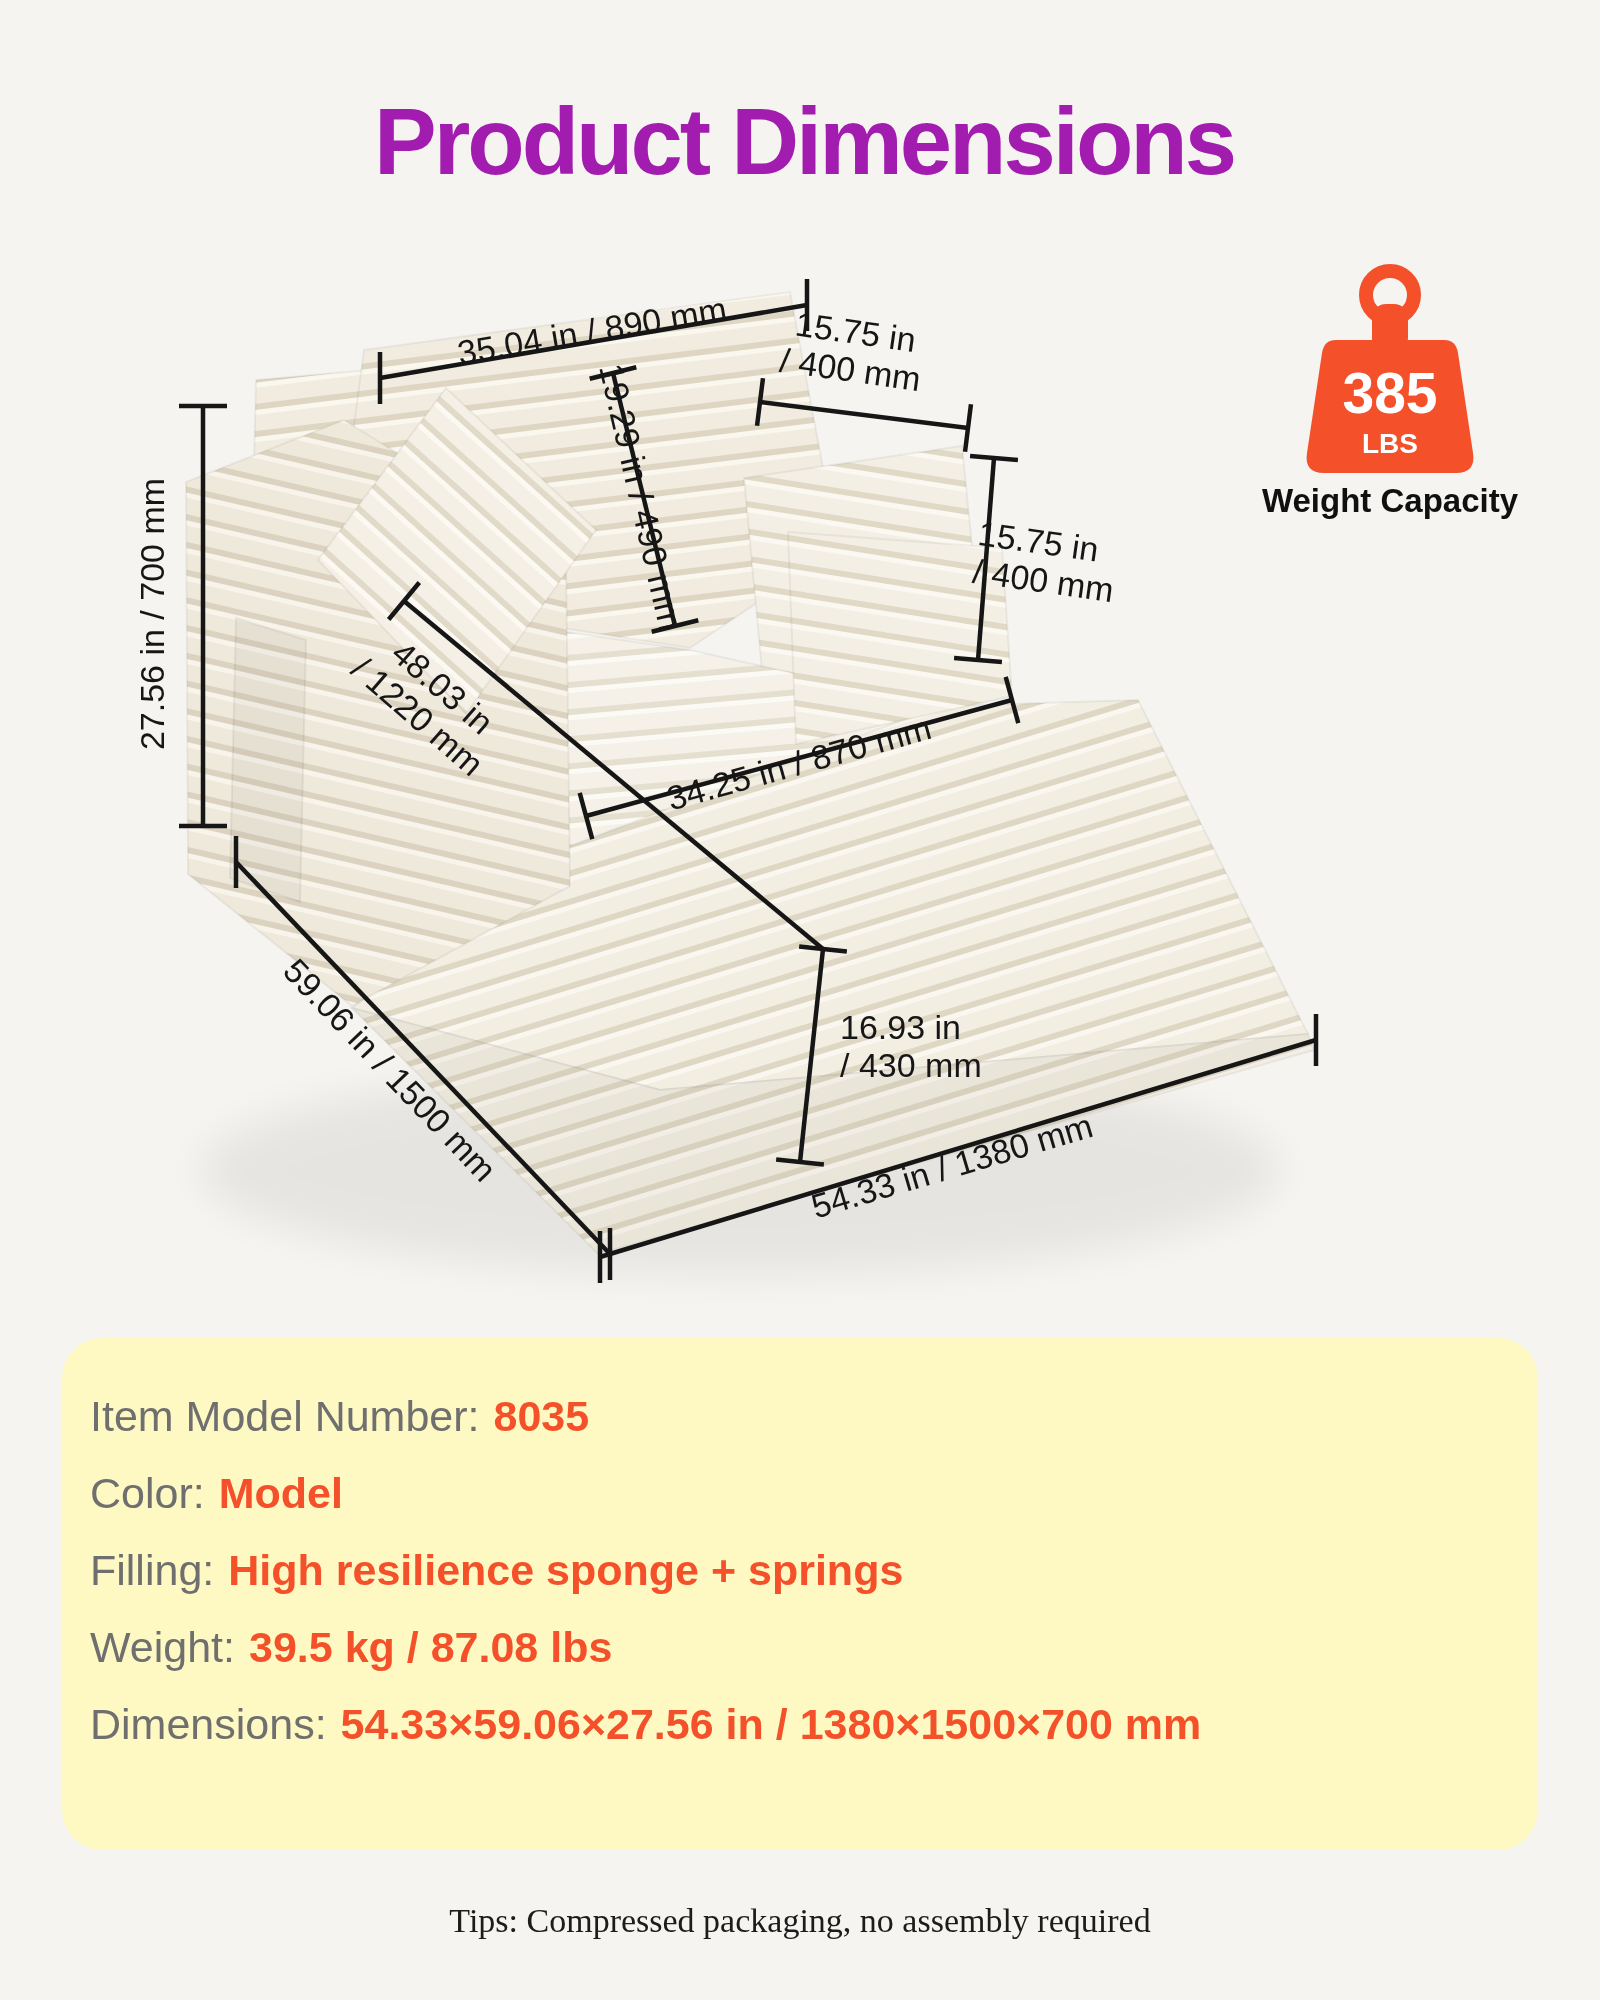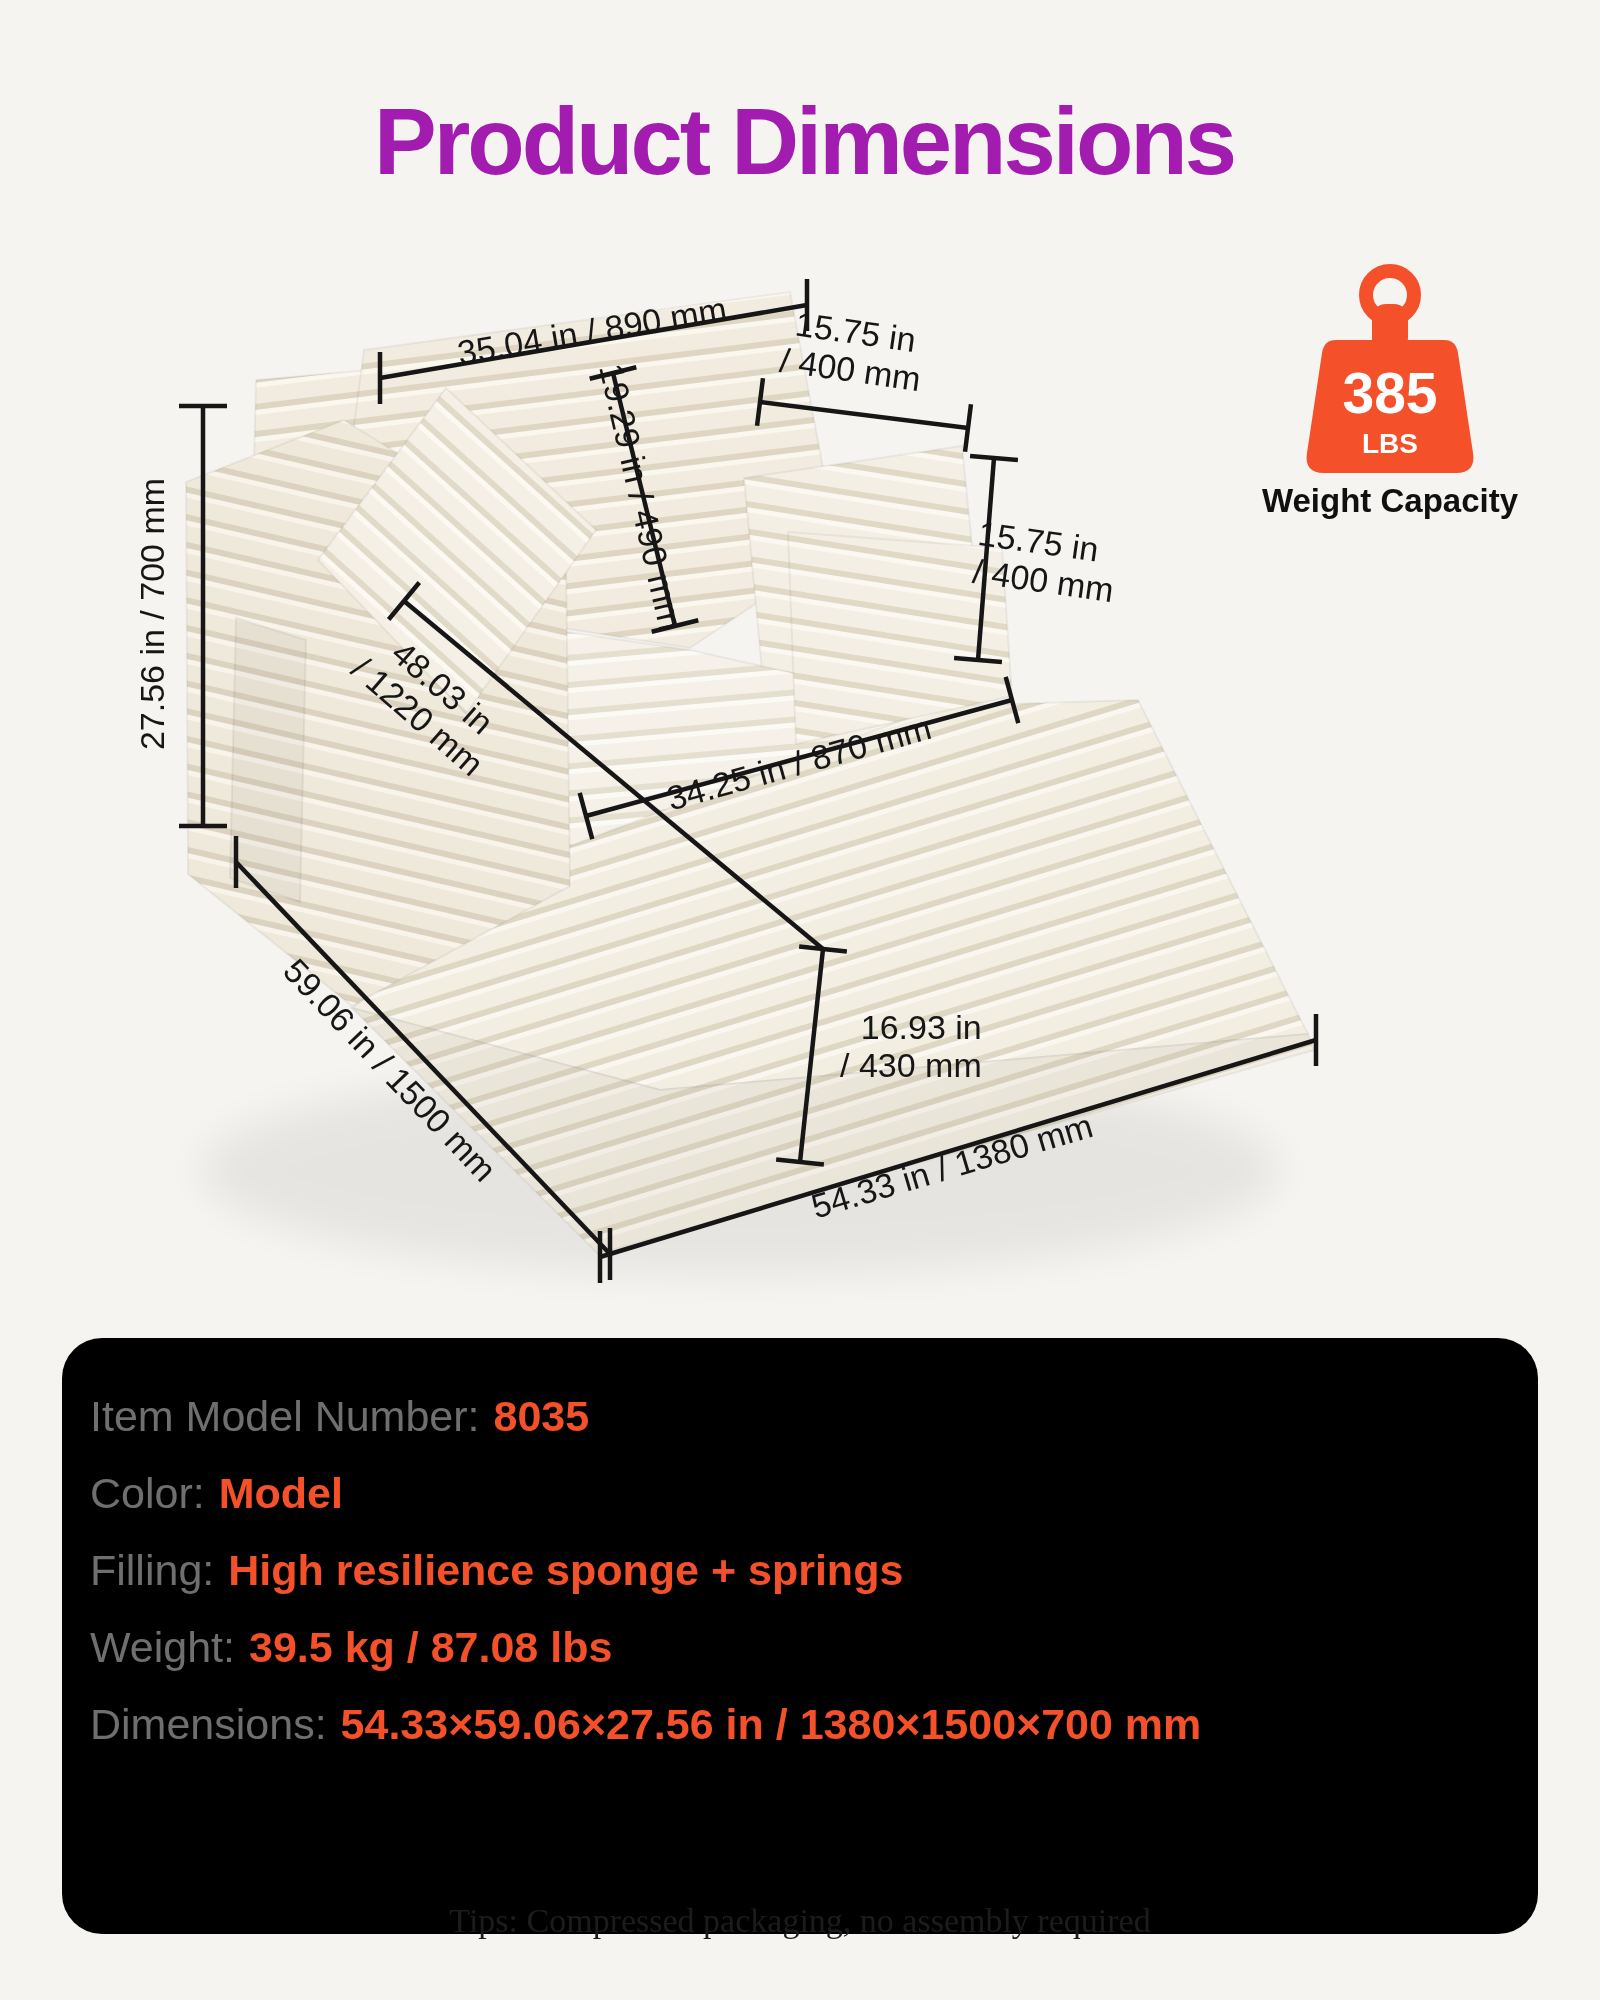--- a/index.html
+++ b/index.html
@@ -21,22 +21,22 @@
   }
   .dim-label.centered{transform:translate(-50%,-50%);text-align:center;}
   
   .wc-icon{position:absolute;left:1270px;top:250px;width:240px;height:240px;}
   .wc-caption{
     position:absolute;left:1225px;top:482px;width:330px;text-align:center;
     font-size:33px;font-weight:700;color:#101010;
   }
   
   .spec-card{
-    position:absolute;left:62px;top:1338px;width:1476px;height:596px;
-    background:#000000;border-radius:40px;box-sizing:border-box;
+    position:absolute;left:62px;top:1338px;width:1476px;height:512px;
+    background:#fef9c3;border-radius:40px;box-sizing:border-box;
     padding:40px 30px 8px 28px;
   }
   .spec-row{font-size:43px;line-height:77px;white-space:nowrap;}
   .spec-label{color:#6f6f6f;font-weight:400;}
   .spec-value{color:#f4502a;font-weight:700;margin-left:14px;}
   .tips-note{
     position:absolute;left:0;top:1902px;width:1600px;text-align:center;
     font-size:34px;color:#1c1c1c;font-family:Liberation Serif, serif;
   }
 </style>
@@ -142,21 +142,21 @@
 
 <div class="dim-label centered" style="left:430px;top:702px;transform:translate(-50%,-50%) rotate(41deg);">48.03 in
 / 1220 mm</div>
 
 <div class="dim-label centered" style="left:152px;top:614px;transform:translate(-50%,-50%) rotate(-90deg);">27.56 in / 700 mm</div>
 
 <div class="dim-label centered" style="left:390px;top:1070px;transform:translate(-50%,-50%) rotate(46.5deg);">59.06 in / 1500 mm</div>
 
 <div class="dim-label centered" style="left:952px;top:1166px;transform:translate(-50%,-50%) rotate(-16.5deg);">54.33 in / 1380 mm</div>
 
-<div class="dim-label" style="left:840px;top:1008px;text-align:right;">16.93 in
+<div class="dim-label" style="left:840px;top:1008px;text-align:left;">16.93 in
 / 430 mm</div>
 
 <div class="dim-label centered" style="left:799px;top:763px;transform:translate(-50%,-50%) rotate(-15.5deg);">34.25 in / 870 mm</div>
 
 <svg class="wc-icon" viewBox="0 0 240 240" xmlns="http://www.w3.org/2000/svg">
   <circle cx="120" cy="45" r="24" fill="none" stroke="#F4502A" stroke-width="14"></circle>
   <rect x="102" y="54" width="36" height="48" rx="14" fill="#F4502A"></rect>
   <path fill="#F4502A" d="M66,90 L174,90 Q186,90 188,103 L203,203 Q206,223 186,223 L54,223 Q34,223 37,203 L52,103 Q54,90 66,90 Z"></path>
   <text x="120" y="163" text-anchor="middle" font-size="57" font-weight="bold" fill="#ffffff">385</text>
   <text x="120" y="203" text-anchor="middle" font-size="28" font-weight="bold" fill="#ffffff">LBS</text>

